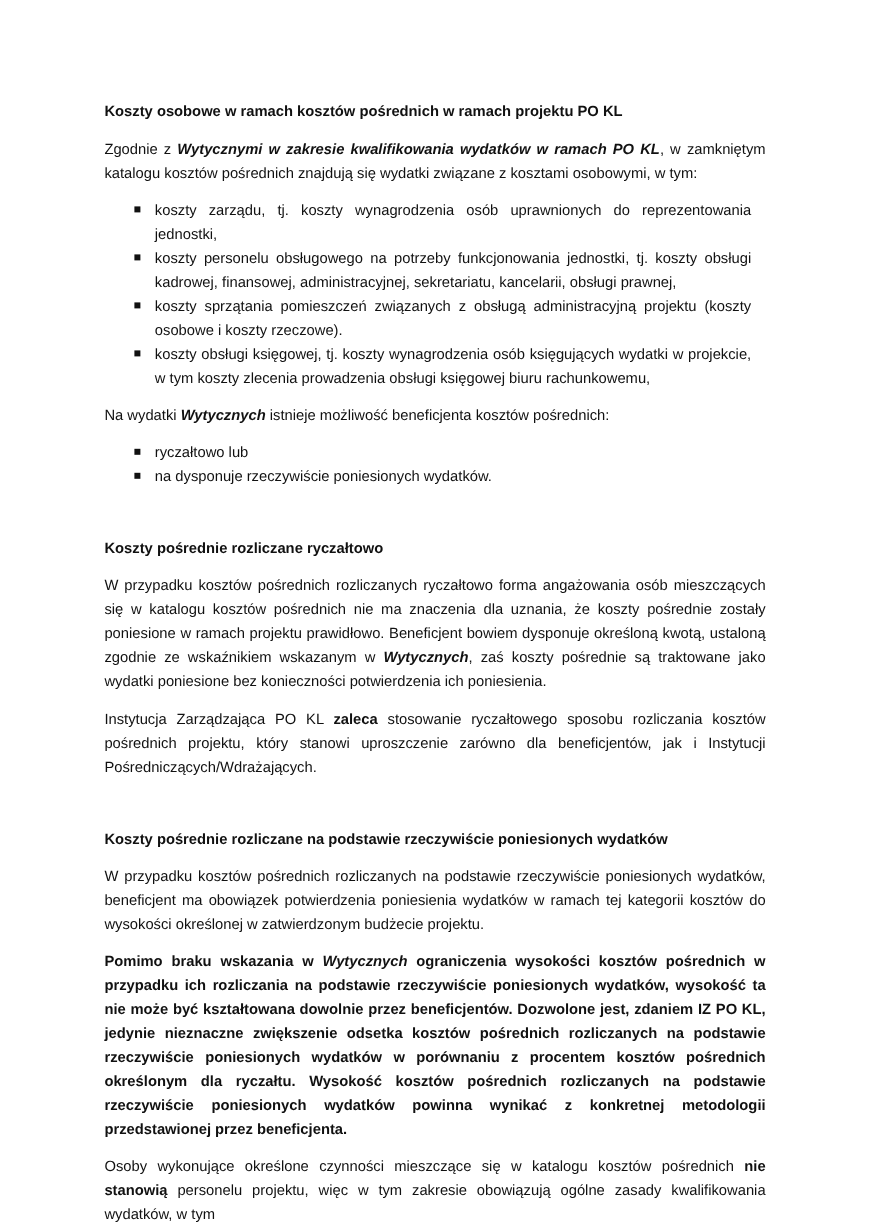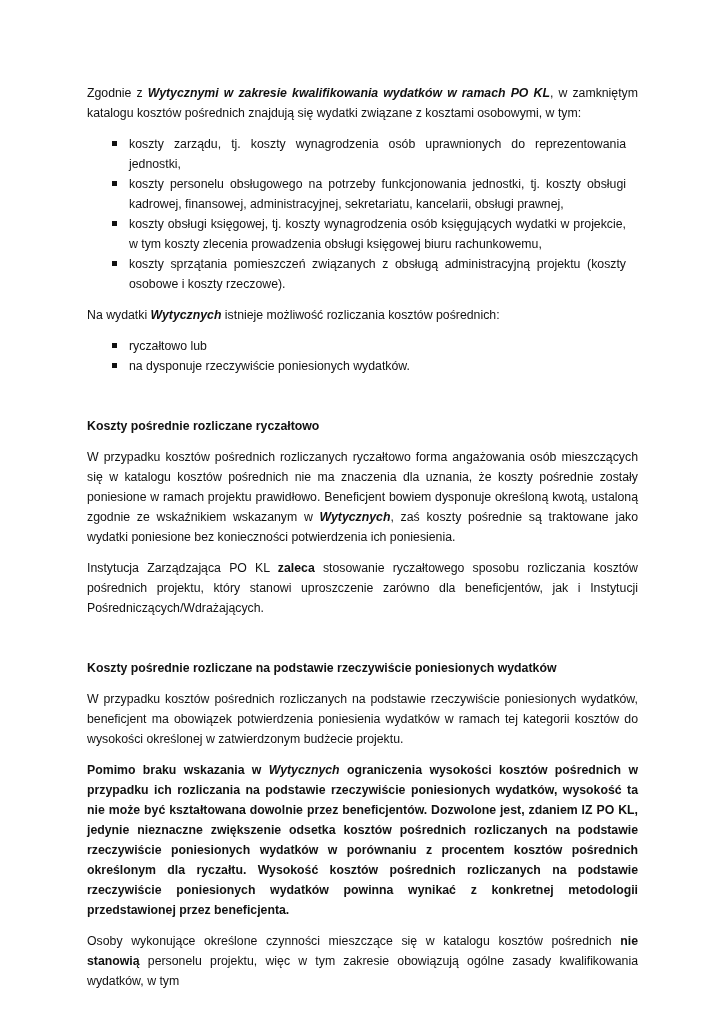--- a/index.html
+++ b/index.html
@@ -19,31 +19,32 @@
     }
     .gap { height: 29px; }
     i { font-style: italic; font-weight: bold; }
     b { font-weight: bold; margin-top: 20px; }
   </style>
 </head>
 <body>
 
 <div class="page">
 
+  <div class="h">Koszty osobowe w ramach kosztów pośrednich w ramach projektu PO KL</div>
 
   <p><span>Zgodnie z </span><i>Wytycznymi w zakresie kwalifikowania wydatków w ramach PO KL</i><span>, w zamkniętym katalogu kosztów pośrednich znajdują się wydatki związane z kosztami osobowymi, w tym:</span></p>
 
   <ul>
     <li>koszty zarządu, tj. koszty wynagrodzenia osób uprawnionych do reprezentowania jednostki,</li>
     <li>koszty personelu obsługowego na potrzeby funkcjonowania jednostki, tj. koszty obsługi kadrowej, finansowej, administracyjnej, sekretariatu, kancelarii, obsługi prawnej,</li>
+    <li>koszty sprzątania pomieszczeń związanych z obsługą administracyjną projektu (koszty osobowe i koszty rzeczowe).</li>
     <li>koszty obsługi księgowej, tj. koszty wynagrodzenia osób księgujących wydatki w projekcie, w tym koszty zlecenia prowadzenia obsługi księgowej biuru rachunkowemu,</li>
-    <li>koszty sprzątania pomieszczeń związanych z obsługą administracyjną projektu (koszty osobowe i koszty rzeczowe).</li>
   </ul>
 
-  <p><span>Na wydatki </span><i>Wytycznych</i><span> istnieje możliwość rozliczania kosztów pośrednich:</span></p>
+  <p><span>Na wydatki </span><i>Wytycznych</i><span> istnieje możliwość beneficjenta kosztów pośrednich:</span></p>
 
   <ul>
     <li>ryczałtowo lub</li>
     <li>na dysponuje rzeczywiście poniesionych wydatków.</li>
   </ul>
 
   <div class="gap"></div>
 
   <div class="h">Koszty pośrednie rozliczane ryczałtowo</div>
 

